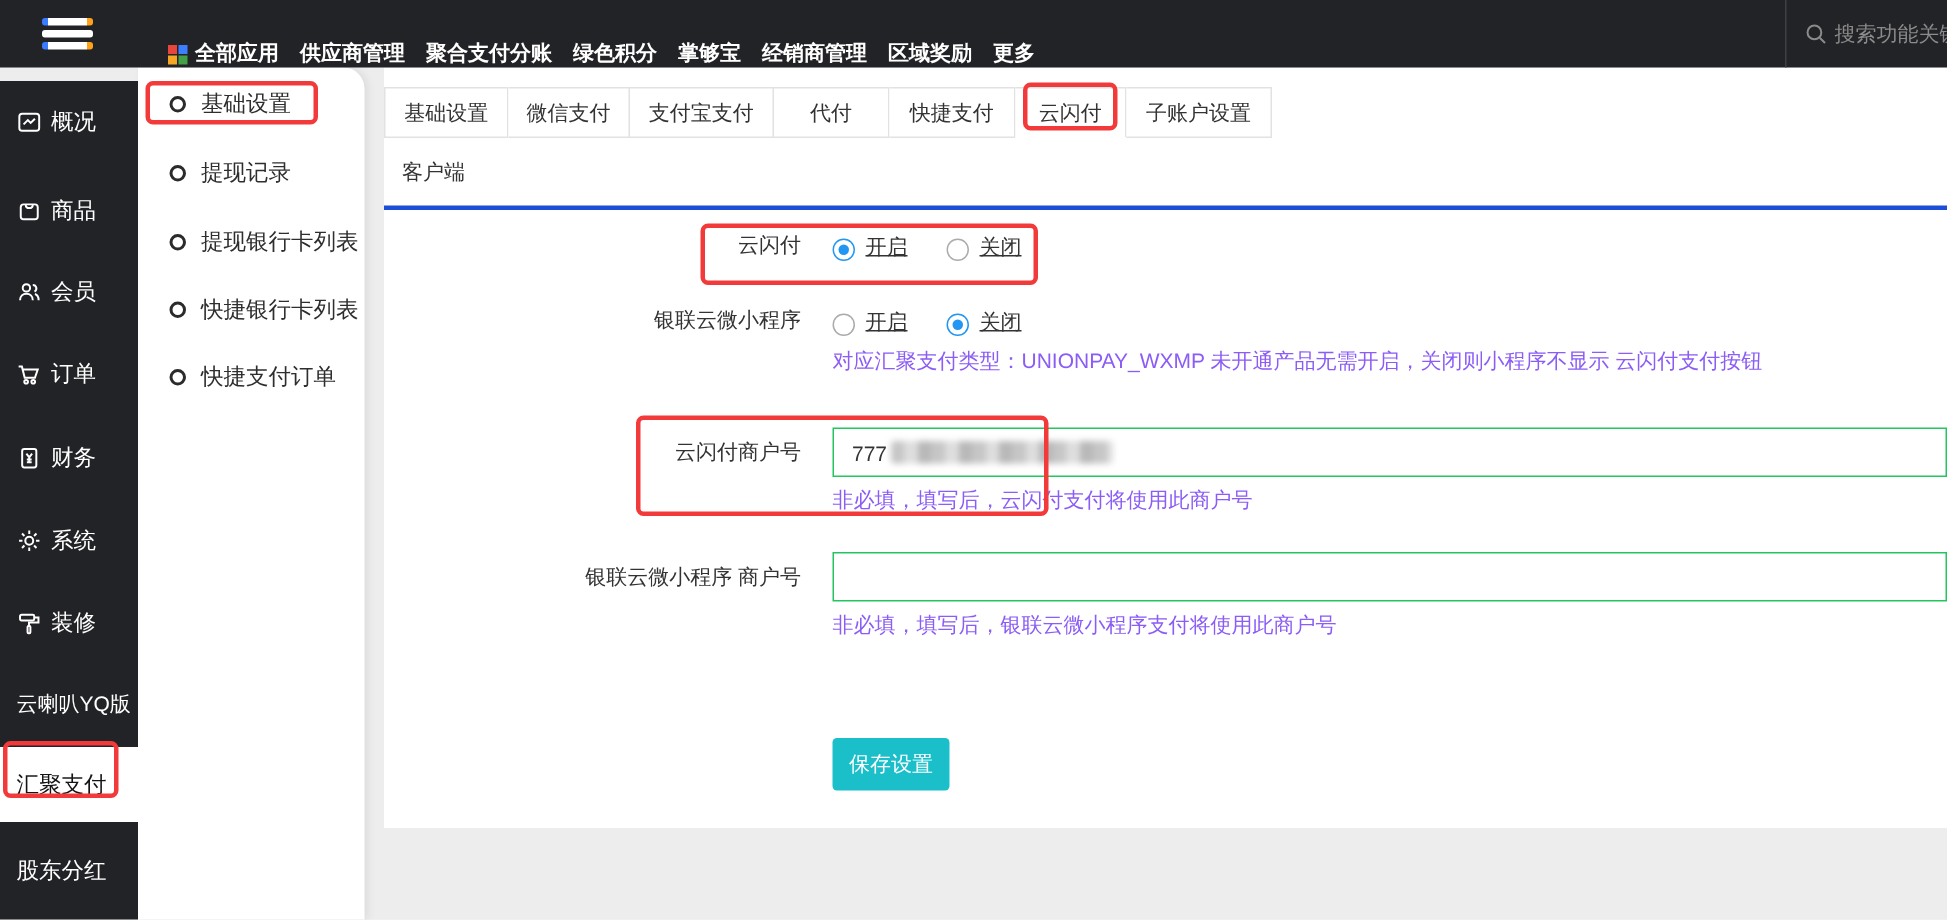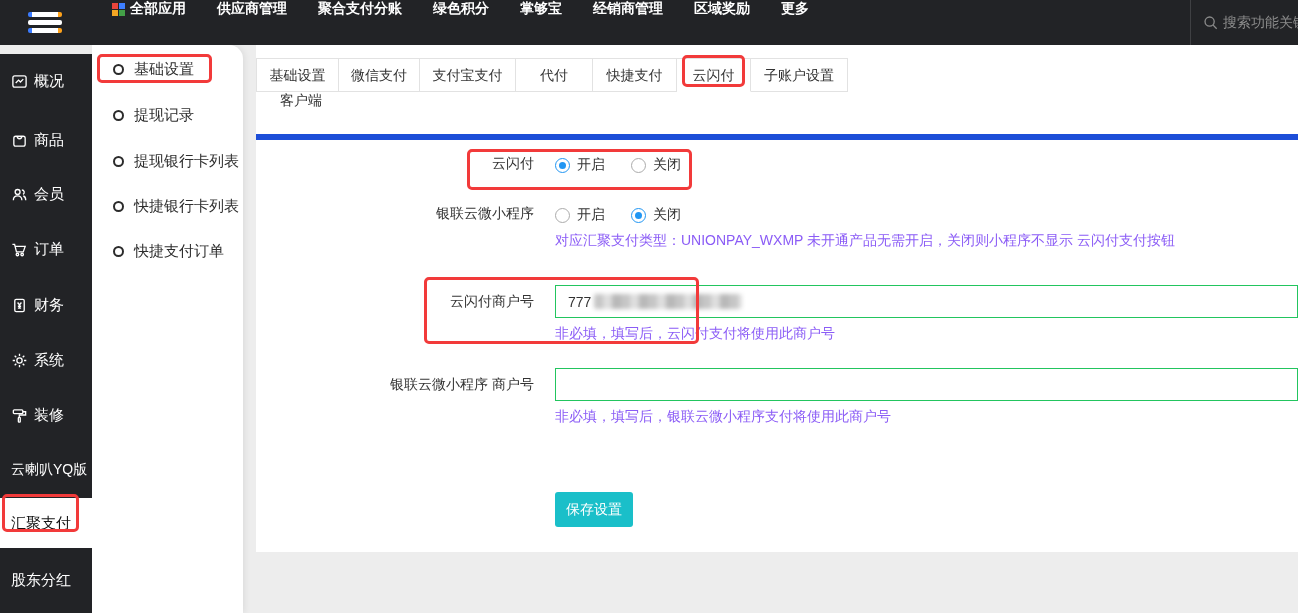--- a/index.html
+++ b/index.html
@@ -5,21 +5,21 @@
   * { margin:0; padding:0; box-sizing:border-box; }
   html,body { width:1298px; height:613px; overflow:hidden;
     font-family:"Liberation Sans","DejaVu Sans",sans-serif; background:#ededed; }
 
   
   .topbar { position:absolute; left:0; top:0; width:1298px; height:45px; background:#222326; z-index:5; }
   .hamburger { position:absolute; left:28px; top:12px; width:34px; height:21px; cursor:pointer; }
   .hamburger .bar { height:4.5px; border-radius:2px; margin-bottom:3.5px;
     background:linear-gradient(to right,#3b7bff 0 4px,#ffffff 4px calc(100% - 4px),#ffa21a calc(100% - 4px) 100%); }
   .hamburger .bar.plain { background:#fff; }
-  .topnav { position:absolute; left:112px; top:0; height:45px; display:flex; gap:31px; align-items:flex-start; }
+  .topnav { position:absolute; left:112px; top:0; height:45px; display:flex; gap:14px; align-items:flex-end; }
   .topnav-item { color:#fff; font-size:14px; font-weight:600; white-space:nowrap; display:flex; align-items:center; gap:5px; cursor:pointer; }
   .grid-icon { width:13px; height:13px; display:grid; grid-template-columns:6px 6px; grid-template-rows:6px 6px; gap:1px; }
   .grid-icon i:nth-child(1){background:#e8453c}.grid-icon i:nth-child(2){background:#3d7eff}
   .grid-icon i:nth-child(3){background:#f5a623}.grid-icon i:nth-child(4){background:#43a047}
   .search-box { position:absolute; right:0; top:0; height:45px; width:108px; border-left:1px solid #3f4043;
     display:flex; align-items:center; padding-left:12px; color:#8b8b8b; font-size:14px; white-space:nowrap; overflow:hidden; cursor:text; }
   .search-box svg { flex:0 0 auto; margin-right:5px; }
 
   
   .sidebar { position:absolute; left:0; top:54px; bottom:0; width:92px; background:#222326; z-index:4; }
@@ -41,29 +41,29 @@
 
   .tabs { position:absolute; left:0; top:13px; display:flex; }
   .tab { height:34px; line-height:32px; text-align:center; font-size:14px; color:#333; background:#fff;
     border:1px solid #e2e2e2; border-left:none; cursor:pointer; }
   .tab:first-child { border-left:1px solid #e2e2e2; }
   .tab.active { border-bottom-color:#fff; }
   .tabs .tab:nth-child(1){width:83px}.tabs .tab:nth-child(2){width:81px}.tabs .tab:nth-child(3){width:96px}
   .tabs .tab:nth-child(4){width:77px}.tabs .tab:nth-child(5){width:84px}.tabs .tab:nth-child(6){width:74px}
   .tabs .tab:nth-child(7){width:97px}
 
-  .subtab-row { position:absolute; left:0; top:47px; right:0; height:48px; border-bottom:6px solid #1d4ed8;
-    display:flex; align-items:flex-start; padding-left:24px; }
+  .subtab-row { position:absolute; left:0; top:47px; right:0; height:48px; border-bottom:3px solid #1d4ed8;
+    display:flex; align-items:center; padding-left:12px; }
   .subtab { font-size:14px; color:#333; cursor:pointer; }
 
   .form-row { position:absolute; left:0; right:0; display:flex; }
   .form-label { flex:0 0 290px; padding-right:12px; text-align:right; font-size:14px; color:#333; white-space:nowrap; }
   .form-content { margin-left:9px; flex:1; min-width:0; }
   .radio-line { display:flex; align-items:center; font-size:14px; color:#333; height:20px; }
-  .radio-opt { display:flex; align-items:center; margin-right:26px; cursor:pointer; }
+  .radio-opt { display:flex; align-items:flex-end; margin-right:26px; cursor:pointer;text-decoration:underline; }
   .radio { width:15px; height:15px; border:1px solid #ababab; border-radius:50%; background:#fff; margin-right:7px; flex:0 0 auto; }
   .radio.sel { border-color:#2196f3; display:flex; align-items:center; justify-content:center; }
   .radio.sel::after { content:""; width:7px; height:7px; border-radius:50%; background:#2196f3; }
   .note { margin-top:7px; font-size:14px; color:#8b5cf6; white-space:nowrap; }
   .txt-input { display:block; width:100%; height:33px; border:1px solid #22c55e; background:#fff;
     font-size:14px; color:#333; padding:0 12px; display:flex; align-items:center; }
   .redacted { display:inline-block; width:148px; height:15px; margin-left:3px; vertical-align:middle; border-radius:2px;
     background:repeating-linear-gradient(90deg,#c6c6c6 0 9px,#dedede 9px 18px,#b8b8b8 18px 27px); filter:blur(2px); }
   .save-btn { position:absolute; left:299px; top:447px; width:78px; height:35px; background:#1abfc9; color:#fff;
     font-size:14px; border:none; border-radius:3px; cursor:pointer; font-family:inherit; }

